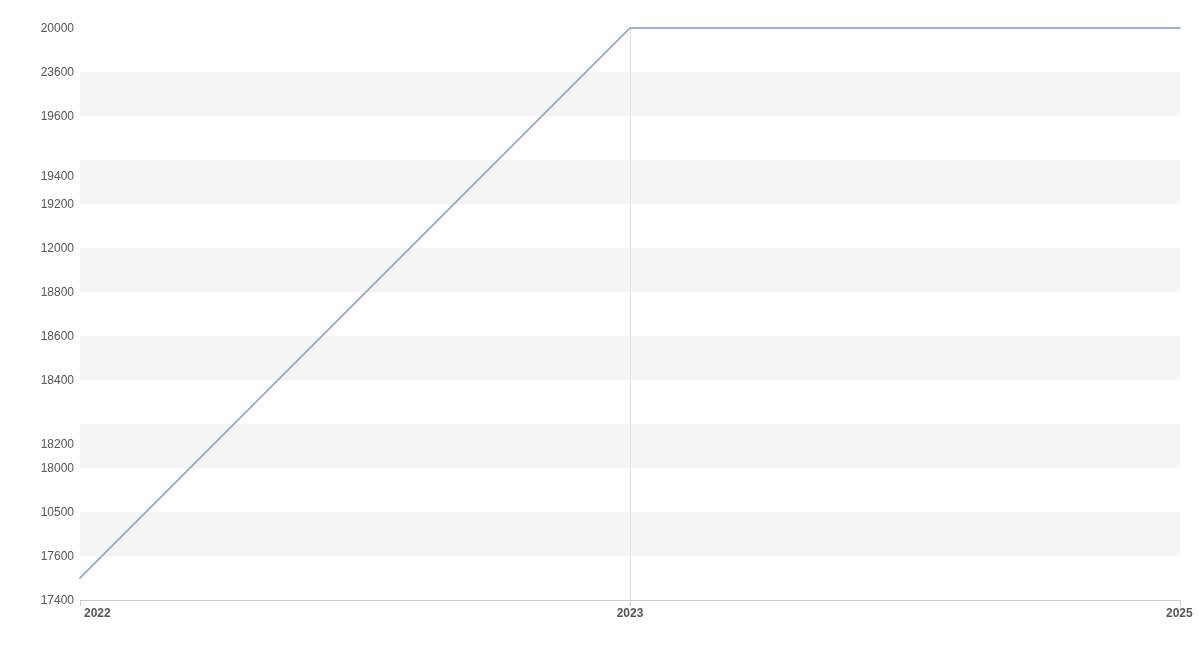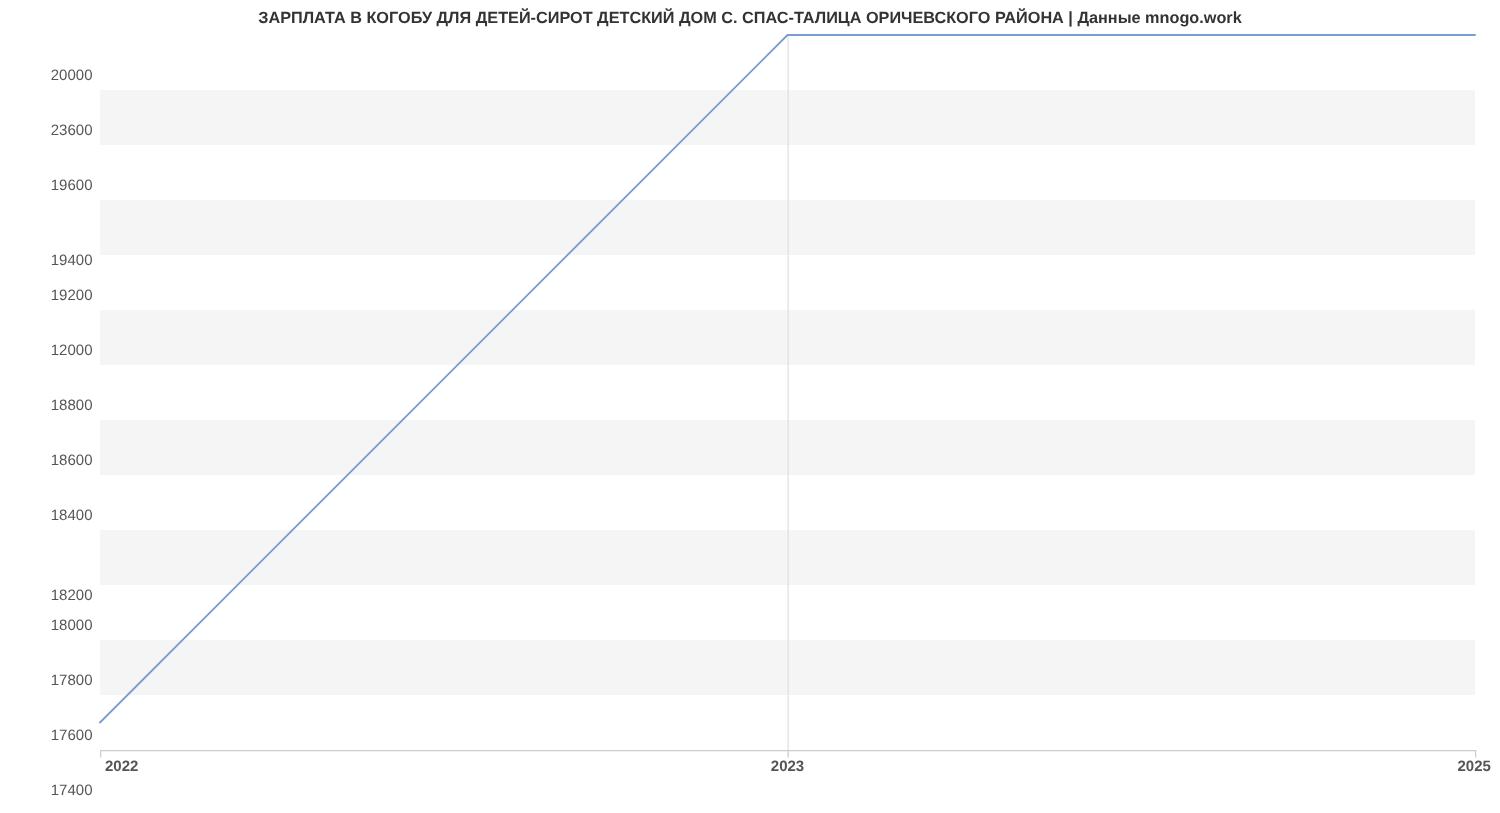--- a/index.html
+++ b/index.html
@@ -49,21 +49,20 @@
     border-left: 1px solid #e0e0e0;
   }
   .y-tick {
     position: absolute;
     right: 1126px;
     width: 70px;
     text-align: right;
     font-size: 12px;
     color: #555555;
     transform: translateY(-50%);
-    margin-top: 32px;
   }
   .x-tick {
     position: absolute;
     top: 606px;
     font-size: 12px;
     color: #555555;
     transform: translateX(-50%);
     font-weight: 600;
     text-align: center;
   }
@@ -88,25 +87,24 @@
     stroke-width: 1.5;
     stroke-linejoin: round;
     stroke-linecap: round;
   }
 </style>
 </head>
 <body>
 
 <div class="chart">
 
-  <div class="title">ЗАРПЛАТА В КОГОБУ ДЛЯ ДЕТЕЙ-СИРОТ ДЕТСКИЙ ДОМ С. СПАС-ТАЛИЦА ОРИЧЕВСКОГО РАЙОНА | Данные mnogo.work</div>
 
   <div class="y-tick" style="top:600px">17400</div>
   <div class="y-tick" style="top:556px">17600</div>
-  <div class="y-tick" style="top:512px">17800</div>
+  <div class="y-tick" style="top:512px">10500</div>
   <div class="y-tick" style="top:468px">18000</div>
   <div class="y-tick" style="top:444px">18200</div>
   <div class="y-tick" style="top:380px">18400</div>
   <div class="y-tick" style="top:336px">18600</div>
   <div class="y-tick" style="top:292px">18800</div>
   <div class="y-tick" style="top:248px">12000</div>
   <div class="y-tick" style="top:204px">19200</div>
   <div class="y-tick" style="top:176px">19400</div>
   <div class="y-tick" style="top:116px">19600</div>
   <div class="y-tick" style="top:72px">23600</div>

